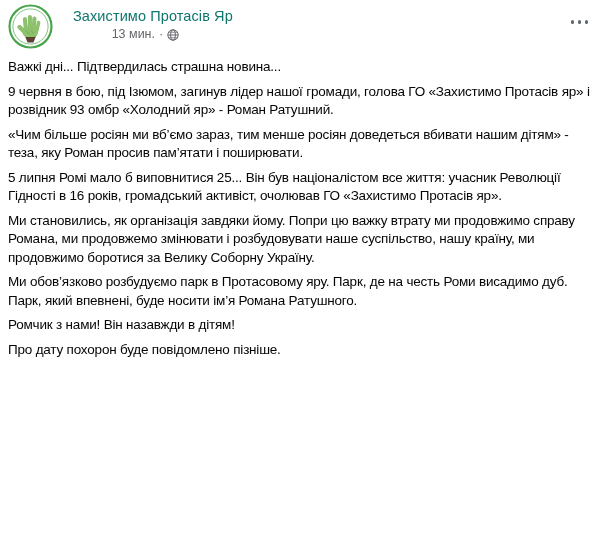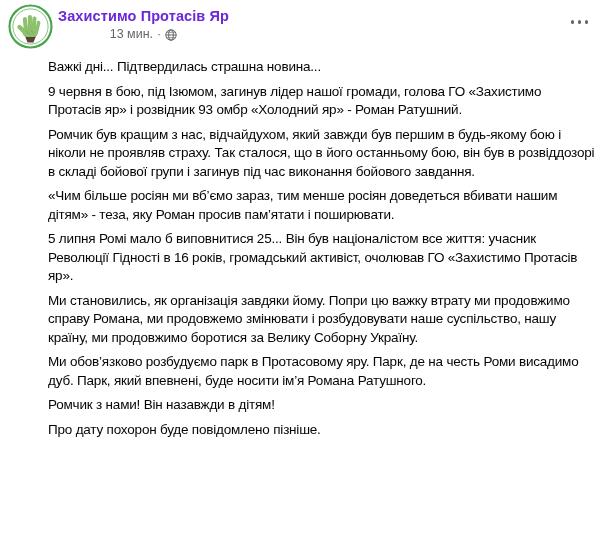--- a/index.html
+++ b/index.html
@@ -32,25 +32,26 @@
     border-radius: 50%;
     cursor: pointer;
   }
   .header-text {
     margin-left: 5px;
     padding-top: 3px;
     min-width: 0;
   }
   .page-name {
     font-size: 14.5px;
-    font-weight: 700;
+    font-weight: 400;
     line-height: 19px;
-    color: #6d28d9;
+    color: #0f766e;
     letter-spacing: 0.1px;
     cursor: pointer;
+    margin-left: 15px;
   }
   .meta {
     display: flex;
     align-items: center;
     gap: 4px;
     font-size: 12.5px;
     line-height: 17px;
     color: #65676b;
     justify-content: center;
   }
@@ -71,21 +72,20 @@
     border-radius: 50%;
     background: #606770;
   }
 
   
   .post-body {
     padding: 9px 12px 0 8px;
     font-size: 13.5px;
     line-height: 18.5px;
     letter-spacing: -0.2px;
-    margin-left: 40px;
   }
   .post-body p {
     margin: 0 0 6px 0;
   }
   .post-body p.preline { white-space: pre-line; }
 </style>
 </head>
 <body>
 
 <div class="post">
@@ -135,21 +135,20 @@
     <div class="menu-btn">
       <span class="dot"></span>
       <span class="dot"></span>
       <span class="dot"></span>
     </div>
   </div>
 
   <div class="post-body">
     <p>Важкі дні... Підтвердилась страшна новина...</p>
     <p>9 червня в бою, під Ізюмом, загинув лідер нашої громади, голова ГО «Захистимо Протасів яр» і розвідник 93 омбр «Холодний яр» - Роман Ратушний.</p>
-    <p>Ромчик був кращим з нас, відчайдухом, який завжди був першим в будь-якому бою і ніколи не проявляв страху. Так сталося, що в його останньому бою, він був в розвіддозорі в складі бойової групи і загинув під час виконання бойового завдання.</p>
     <p>«Чим більше росіян ми вб’ємо зараз, тим менше росіян доведеться вбивати нашим дітям» - теза, яку Роман просив пам’ятати і поширювати.</p>
     <p>5 липня Ромі мало б виповнитися 25... Він був націоналістом все життя: учасник Революції Гідності в 16 років, громадський активіст, очолював ГО «Захистимо Протасів яр».</p>
     <p>Ми становились, як організація завдяки йому. Попри цю важку втрату ми продовжимо справу Романа, ми продовжемо змінювати і розбудовувати наше суспільство, нашу країну, ми продовжимо боротися за Велику Соборну Україну.</p>
     <p>Ми обов’язково розбудуємо парк в Протасовому яру. Парк, де на честь Роми висадимо дуб. Парк, який впевнені, буде носити ім’я Романа Ратушного.</p>
     <p>Ромчик з нами! Він назавжди в дітям!</p>
     <p>Про дату похорон буде повідомлено пізніше.</p>
   </div>
 
 </div>
 

